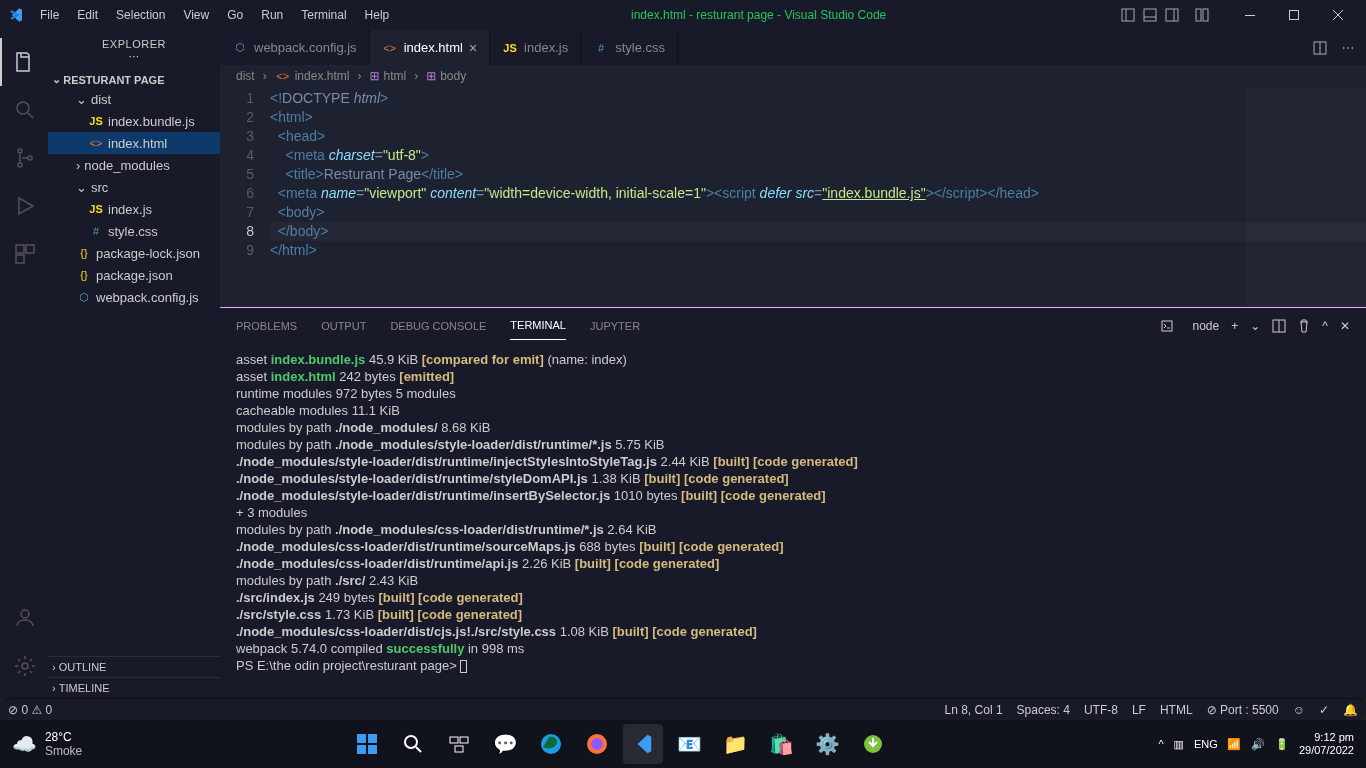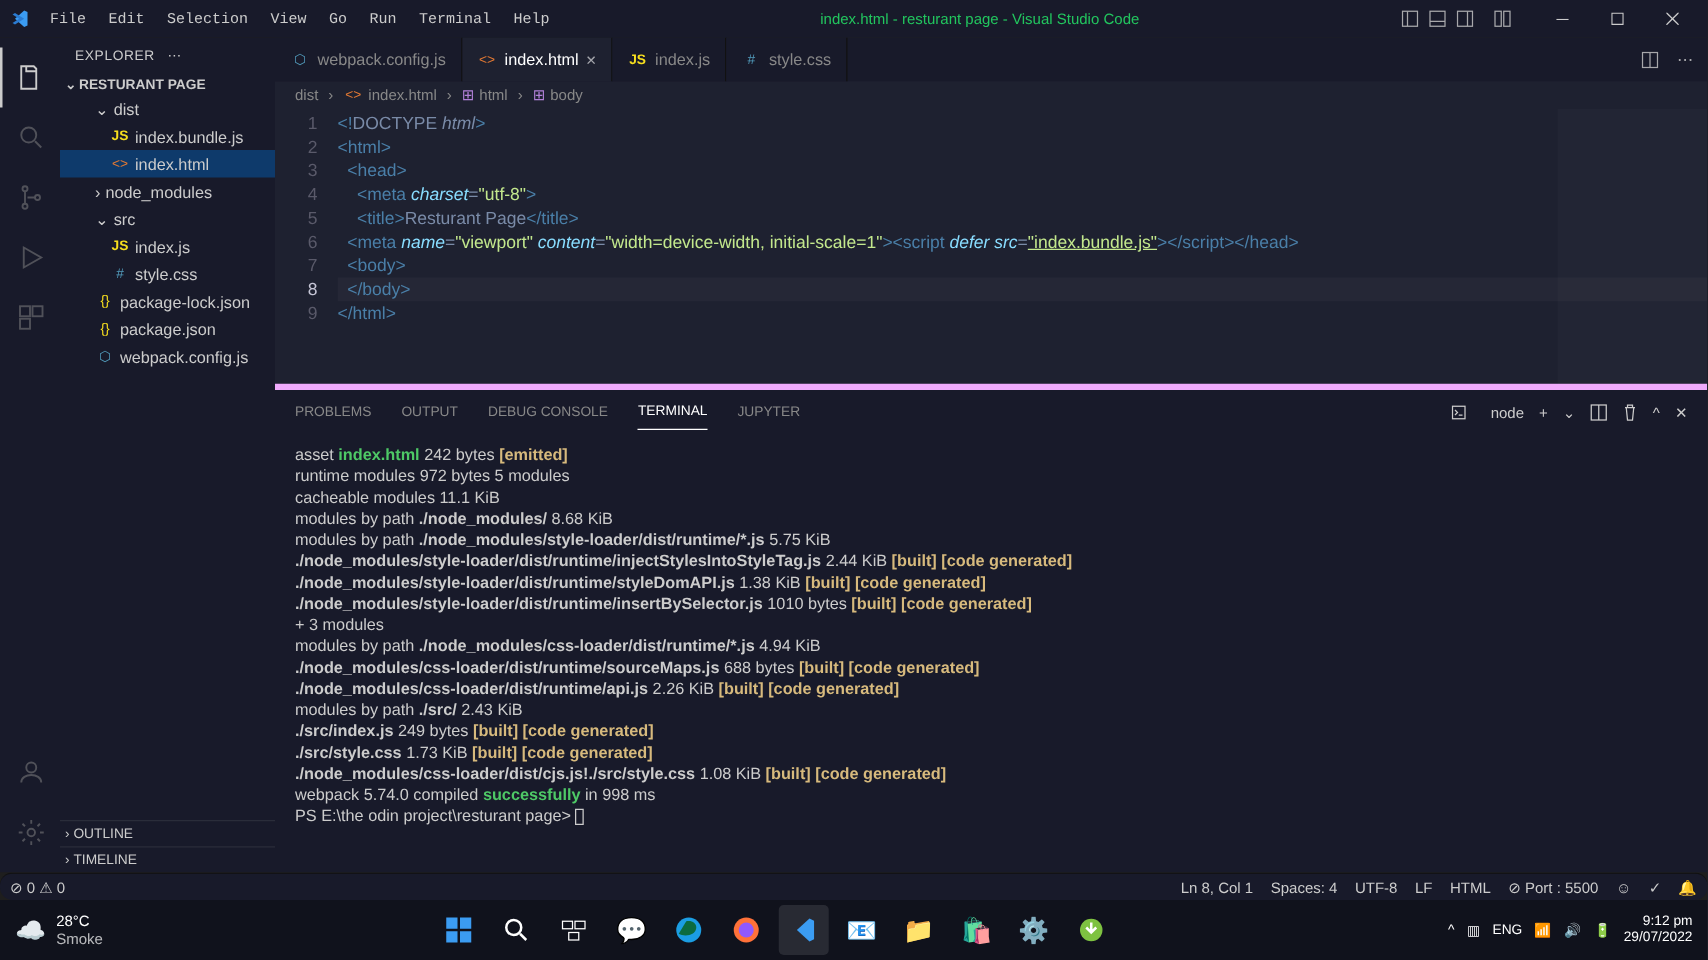--- a/index.html
+++ b/index.html
@@ -1,32 +1,32 @@
 <!DOCTYPE html>
 <html><head>
 <meta charset="utf-8">
 <style>
 * { margin: 0; padding: 0; box-sizing: border-box; font-family: 'Segoe UI', sans-serif; }
 body { background: #1e1e1e; color: #cccccc; font-size: 13px; width: 1366px; height: 768px; overflow: hidden; display: flex; flex-direction: column; }
 .titlebar { height: 30px; background: #181a2a; display: flex; align-items: center; padding: 0 8px; color: #cccccc; font-size: 12px; }
 .titlebar .logo { width: 16px; height: 16px; margin-right: 8px; }
 .menu { display: flex; gap: 2px; }
-.menu-item { padding: 4px 8px; cursor: pointer; font-family: Liberation Mono, monospace; }
+.menu-item { padding: 4px 8px; cursor: pointer; }
 .title-text { flex: 1; text-align: center; color: #22c55e; }
 .window-controls { display: flex; gap: 4px; align-items: center; }
 .wc-group { display: flex; gap: 6px; margin-right: 16px; }
 .wc-icon { width: 16px; height: 16px; cursor: pointer; opacity: 0.8; display:flex; align-items:center; justify-content:center; }
 .wc-btn { width: 40px; height: 28px; display: flex; align-items: center; justify-content: center; cursor: pointer; }
 .main { flex: 1; display: flex; overflow: hidden; }
 .activitybar { width: 48px; background: #181a2a; display: flex; flex-direction: column; align-items: center; padding-top: 8px; }
 .activity-item { width: 48px; height: 48px; display: flex; align-items: center; justify-content: center; cursor: pointer; opacity: 0.5; border-left: 2px solid transparent; }
 .activity-item.active { opacity: 1; border-left: 2px solid #cccccc; }
 .activity-bottom { margin-top: auto; margin-bottom: 8px; }
 .sidebar { width: 172px; background: #181a2a; display: flex; flex-direction: column; }
-.sidebar-header { display: flex; align-items: center; padding: 8px 12px; font-size: 11px; letter-spacing: 0.5px; }
+.sidebar-header { display: flex; align-items: center; padding: 8px 12px; font-size: 11px; letter-spacing: 0.5px; flex-direction: column; }
 .sidebar-header span { flex: 1; }
 .folder-title { display: flex; align-items: center; padding: 2px 4px; font-size: 11px; font-weight: bold; cursor: pointer; }
 .folder-title .chev { margin-right: 2px; }
 .tree { font-size: 13px; }
 .tree-item { display: flex; align-items: center; padding: 2px 0 2px 16px; cursor: pointer; gap: 4px; height: 22px; }
 .tree-item.indent1 { padding-left: 28px; }
 .tree-item.indent2 { padding-left: 40px; }
 .tree-item.selected { background: #0e3a6b; }
 .file-icon { width: 16px; display: inline-flex; justify-content: center; font-size: 11px; }
 .js-icon { color: #f7df1e; font-weight: bold; }
@@ -51,21 +51,21 @@
 .gutter .current { color: #c5c5d5; }
 .code-lines { flex: 1; white-space: pre; line-height: 19px; padding-top: 2px; color: #7a8ba8; overflow: hidden; }
 .code-lines .line.current { background: rgba(255,255,255,0.03); }
 .tag { color: #4a7fa8; }
 .attr { color: #89ddff; font-style: italic; }
 .str { color: #c3e88d; }
 .doctype { color: #7a8ba8; }
 .kw-defer { color: #89ddff; font-style: italic; }
 .link-str { color: #c3e88d; text-decoration: underline; }
 .minimap { position: absolute; right: 0; top: 0; width: 120px; height: 100%; background: rgba(255,255,255,0.02); font-size: 2px; overflow:hidden; }
-.panel { flex: 1; display: flex; flex-direction: column; background: #181a2a; border-top: 5px solid #f0abfc; overflow: hidden;}
+.panel { flex: 1; display: flex; flex-direction: column; background: #181a2a; border-top: 1px solid #f0abfc; overflow: hidden;}
 .panel-tabs { display: flex; align-items: center; padding: 0 16px; height: 35px; gap: 24px; font-size: 11px; }
 .panel-tab { cursor: pointer; color: #888; padding: 8px 0; }
 .panel-tab.active { color: #fff; border-bottom: 1px solid #fff; }
 .panel-right { margin-left: auto; display: flex; gap: 12px; align-items: center; color: #ccc; font-size: 12px; }
 .terminal { flex: 1; padding: 8px 16px; font-family: Consolas, monospace; font-size: 13px; line-height: 17px; overflow: hidden; color: #cccccc; }
 .terminal .g { color: #4ec966; font-weight: bold; }
 .terminal .y { color: #d7ba7d; font-weight: bold; }
 .terminal .w { color: #cccccc; }
 .terminal .b { font-weight: bold; }
 .statusbar { height: 22px; background: #181a2a; display: flex; align-items: center; font-size: 12px; color: #ccc; padding: 0 8px; gap: 12px; border-top: 1px solid #111; border-radius: 10px; }
@@ -331,30 +331,31 @@
             <span>
                 <svg width="12" height="14" fill="none" stroke="#ccc">
                   <path d="M2 3h8M4 3V1h4v2M3 3l1 10h4l1-10"></path>
                 </svg>
               </span>
             <span>^</span>
             <span>✕</span>
           </div>
         </div>
         <div class="terminal" id="terminal">
+            <div><span class="w">asset </span><span class="g">index.bundle.js</span><span class="w"> 45.9 KiB </span><span class="y">[compared for emit]</span><span class="w"> (name: index)</span></div>
             <div><span class="w">asset </span><span class="g">index.html</span><span class="w"> 242 bytes </span><span class="y">[emitted]</span></div>
             <div><span class="w">runtime modules 972 bytes 5 modules</span></div>
             <div><span class="w">cacheable modules 11.1 KiB</span></div>
             <div><span class="w">  modules by path </span><span class="b">./node_modules/</span><span class="w"> 8.68 KiB</span></div>
             <div><span class="w">    modules by path </span><span class="b">./node_modules/style-loader/dist/runtime/*.js</span><span class="w"> 5.75 KiB</span></div>
             <div><span class="w">      </span><span class="b">./node_modules/style-loader/dist/runtime/injectStylesIntoStyleTag.js</span><span class="w"> 2.44 KiB </span><span class="y">[built]</span><span class="w"> </span><span class="y">[code generated]</span></div>
             <div><span class="w">      </span><span class="b">./node_modules/style-loader/dist/runtime/styleDomAPI.js</span><span class="w"> 1.38 KiB </span><span class="y">[built]</span><span class="w"> </span><span class="y">[code generated]</span></div>
             <div><span class="w">      </span><span class="b">./node_modules/style-loader/dist/runtime/insertBySelector.js</span><span class="w"> 1010 bytes </span><span class="y">[built]</span><span class="w"> </span><span class="y">[code generated]</span></div>
             <div><span class="w">      + 3 modules</span></div>
-            <div><span class="w">    modules by path </span><span class="b">./node_modules/css-loader/dist/runtime/*.js</span><span class="w"> 4.94 KiB</span></div>
+            <div><span class="w">    modules by path </span><span class="b">./node_modules/css-loader/dist/runtime/*.js</span><span class="w"> 2.64 KiB</span></div>
             <div><span class="w">      </span><span class="b">./node_modules/css-loader/dist/runtime/sourceMaps.js</span><span class="w"> 688 bytes </span><span class="y">[built]</span><span class="w"> </span><span class="y">[code generated]</span></div>
             <div><span class="w">      </span><span class="b">./node_modules/css-loader/dist/runtime/api.js</span><span class="w"> 2.26 KiB </span><span class="y">[built]</span><span class="w"> </span><span class="y">[code generated]</span></div>
             <div><span class="w">  modules by path </span><span class="b">./src/</span><span class="w"> 2.43 KiB</span></div>
             <div><span class="w">    </span><span class="b">./src/index.js</span><span class="w"> 249 bytes </span><span class="y">[built]</span><span class="w"> </span><span class="y">[code generated]</span></div>
             <div><span class="w">    </span><span class="b">./src/style.css</span><span class="w"> 1.73 KiB </span><span class="y">[built]</span><span class="w"> </span><span class="y">[code generated]</span></div>
             <div><span class="w">    </span><span class="b">./node_modules/css-loader/dist/cjs.js!./src/style.css</span><span class="w"> 1.08 KiB </span><span class="y">[built]</span><span class="w"> </span><span class="y">[code generated]</span></div>
             <div><span class="w">webpack 5.74.0 compiled </span><span class="g">successfully</span><span class="w"> in 998 ms</span></div>
             <div><span class="w">PS E:\the odin project\resturant page&gt; </span><span class="cursor-box"></span></div>
           </div>
       </div>

